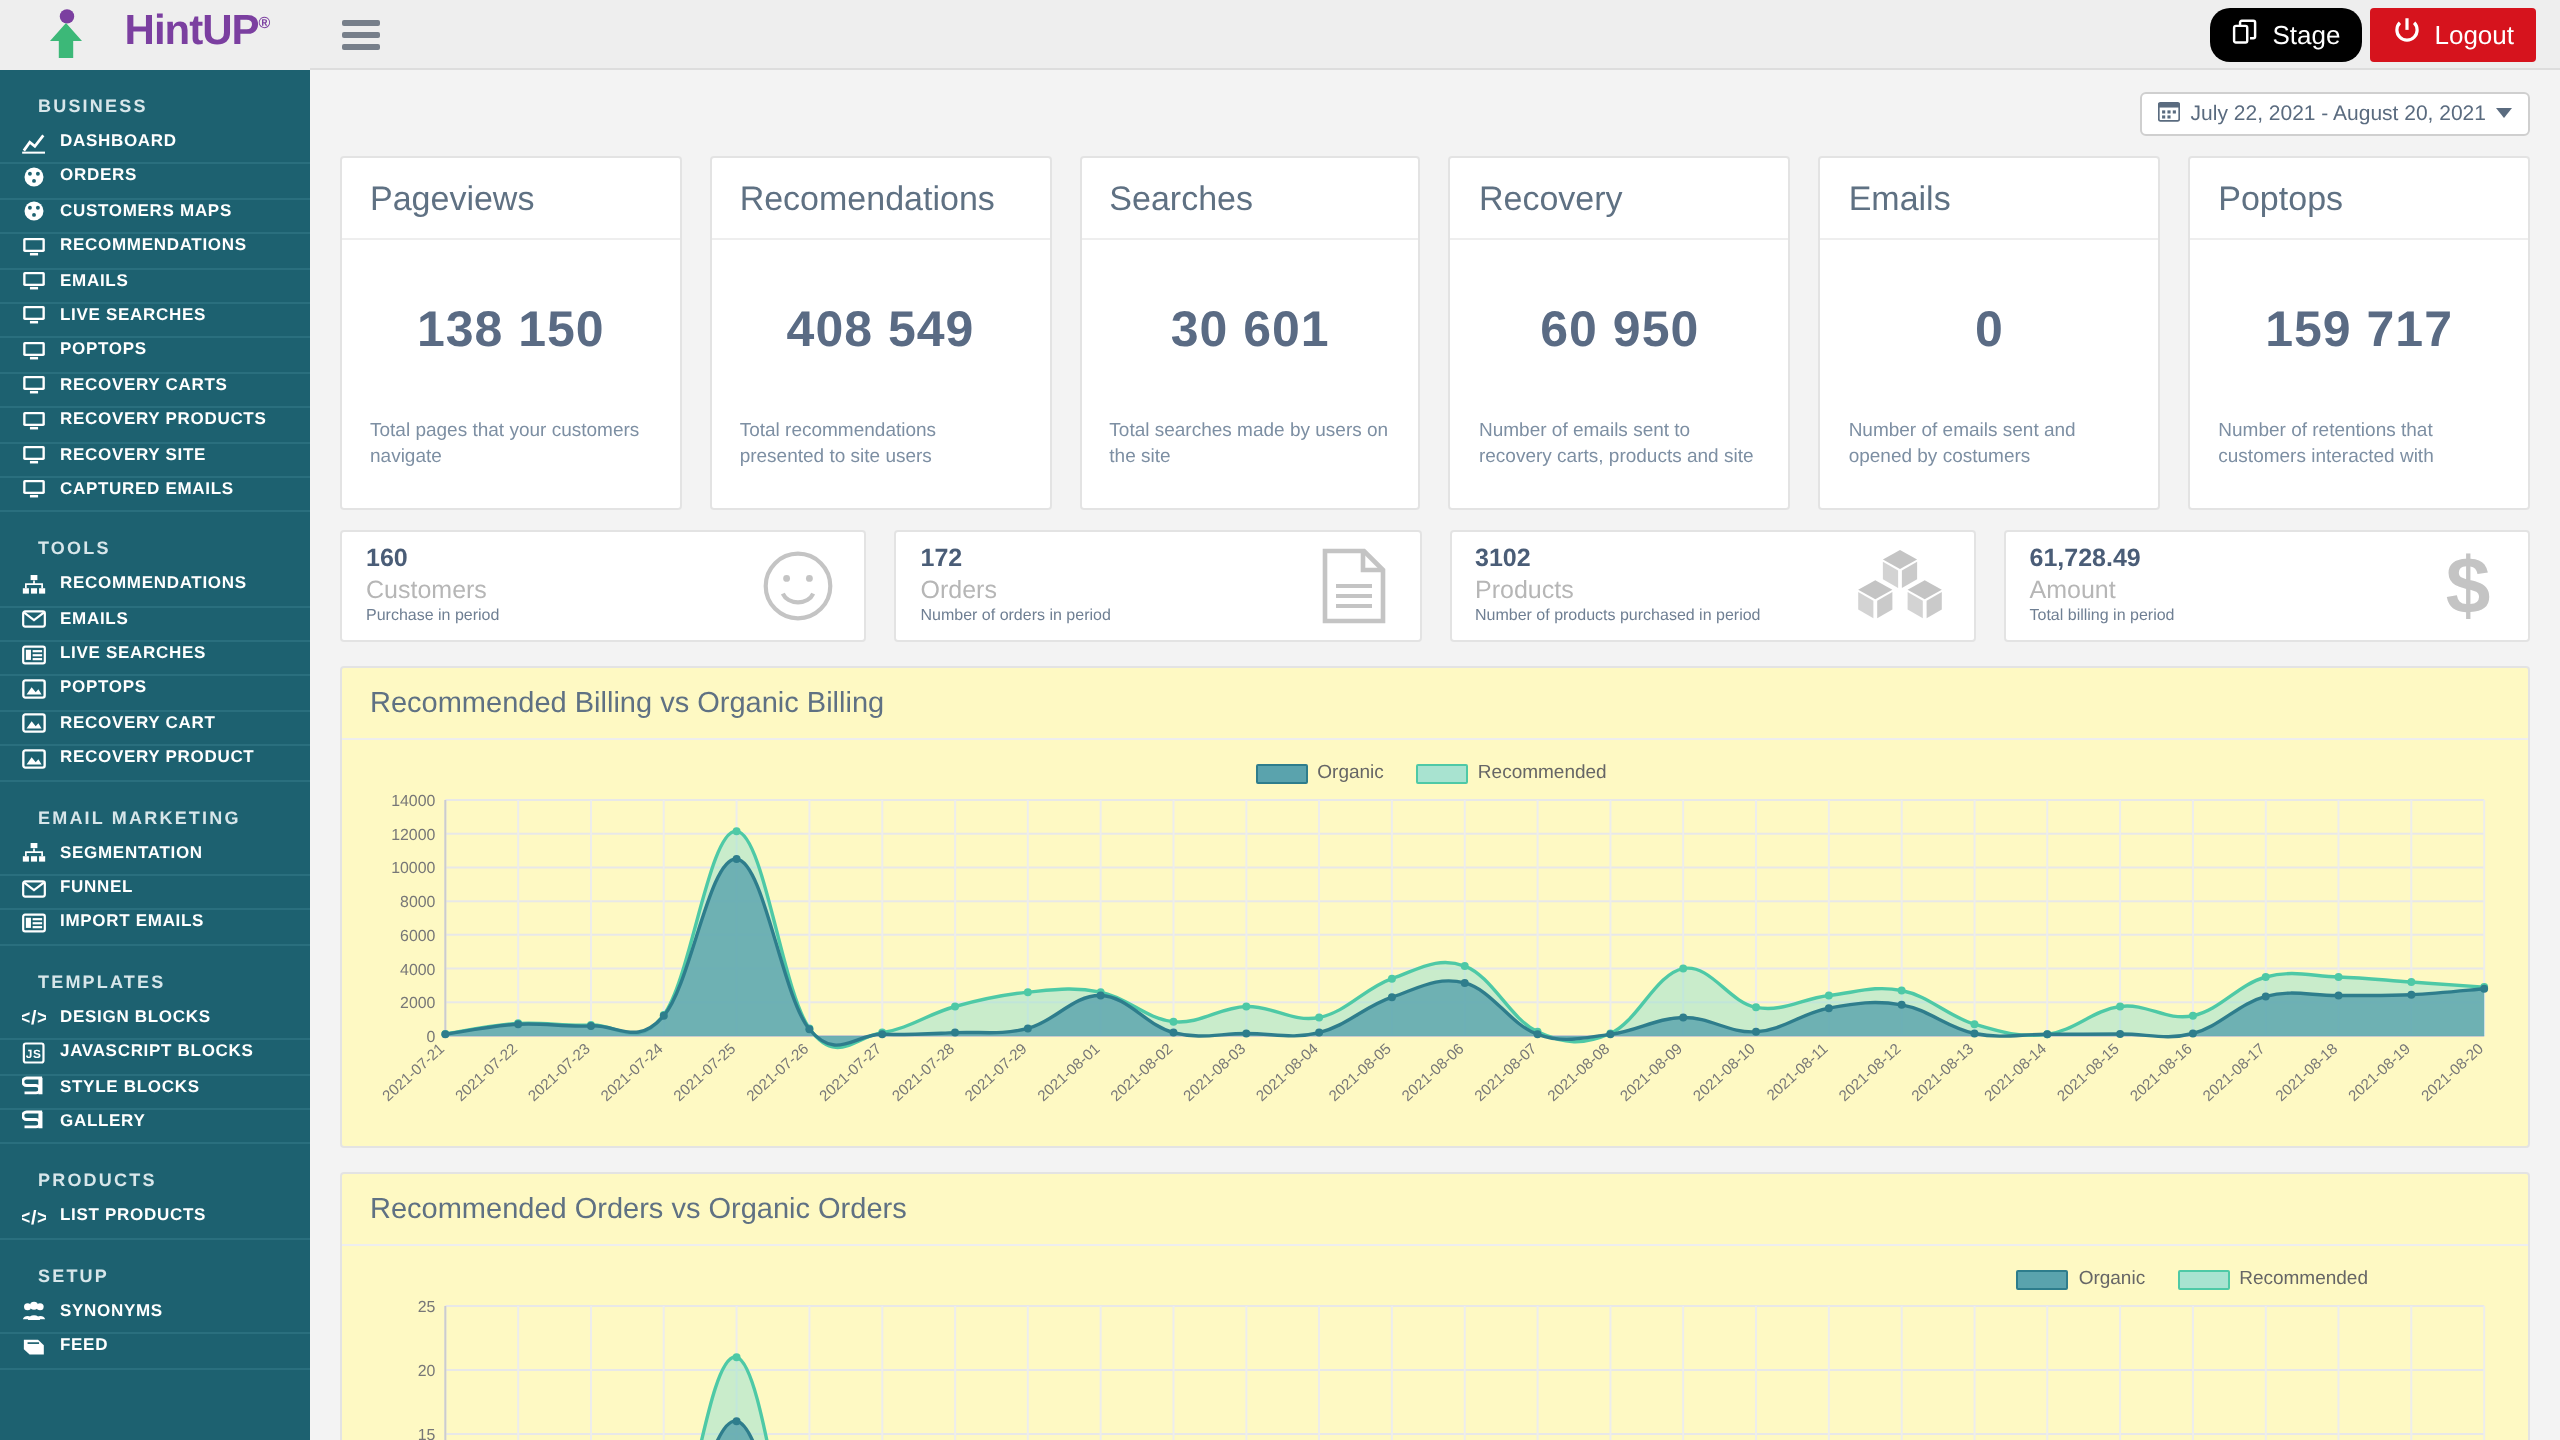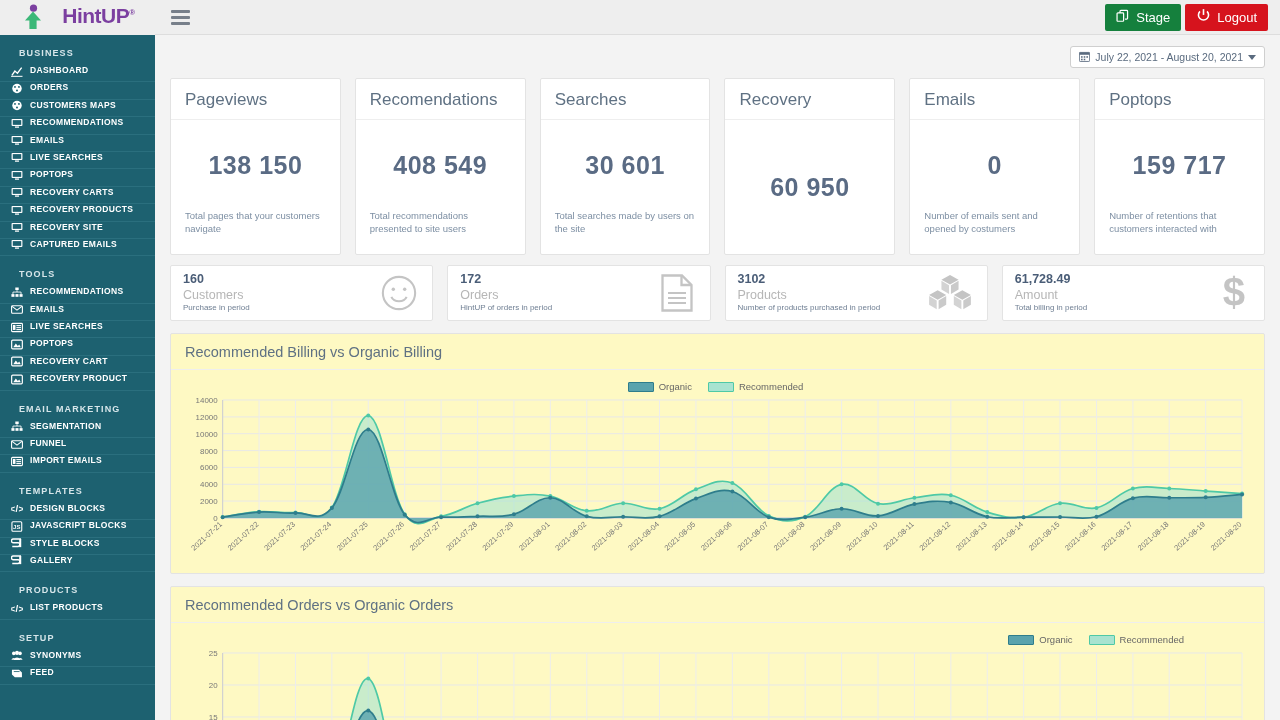--- a/index.html
+++ b/index.html
@@ -36,21 +36,21 @@
   .hamburger span { display: block; width: 19px; height: 3px; background: #777f8a; border-radius: 1px; }
   .topbar-right {
     margin-left: auto; display: flex; align-items: center; gap: 4px;
     padding-right: 12px; height: 35px;
   }
   .btn-stage, .btn-logout {
     height: 27px; display: flex; align-items: center; gap: 6px;
     padding: 0 11px; color: #fff; font-size: 13px; border: none;
     cursor: pointer; border-radius: 2px; font-family: "Liberation Sans", sans-serif;
   }
-  .btn-stage { background: #15803d; }
+  .btn-stage { background: #000000; border-radius: 10px; }
   .btn-logout { background: #d6131d; }
 
   
   .sidebar {
     position: absolute; top: 35px; left: 0; width: 184px; height: 685px;
     background: #1d6170; overflow: hidden;
   }
   .nav-group-title {
     color: #d7e6ea; font-size: 9px; font-weight: bold; letter-spacing: 1.1px;
     padding: 13px 0 7px 19px; text-transform: uppercase;
@@ -494,20 +494,21 @@
         <div class="kpi-desc">Total recommendations presented to site users</div>
       </div>
       <div class="kpi-card">
         <div class="kpi-head">Searches</div>
         <div class="kpi-value">30 601</div>
         <div class="kpi-desc">Total searches made by users on the site</div>
       </div>
       <div class="kpi-card">
         <div class="kpi-head">Recovery</div>
         <div class="kpi-value">60 950</div>
+        <div class="kpi-desc">Number of emails sent to recovery carts, products and site</div>
       </div>
       <div class="kpi-card">
         <div class="kpi-head">Emails</div>
         <div class="kpi-value">0</div>
         <div class="kpi-desc">Number of emails sent and opened by costumers</div>
       </div>
       <div class="kpi-card">
         <div class="kpi-head">Poptops</div>
         <div class="kpi-value">159 717</div>
         <div class="kpi-desc">Number of retentions that customers interacted with</div>
@@ -526,21 +527,21 @@
             <circle cx="14" cy="16" r="1.8" fill="#c4c4c4" stroke="none"></circle>
             <circle cx="26" cy="16" r="1.8" fill="#c4c4c4" stroke="none"></circle>
             <path d="M12 24 a8.5 7 0 0 0 16 0"></path>
           </svg>
         </div>
       </div>
       <div class="stat-card">
         <div class="stat-left">
           <div class="stat-num">172</div>
           <div class="stat-label">Orders</div>
-          <div class="stat-sub">HintUP of orders in period</div>
+          <div class="stat-sub">Number of orders in period</div>
         </div>
         <div class="stat-ico">
           <svg width="38" height="40" viewBox="0 0 34 40" fill="none" stroke="#c4c4c4" stroke-width="2.3">
             <path d="M2.5 2.5 H22 L31.5 12 V37.5 H2.5 Z"></path>
             <path d="M21.5 2.8 V12 H31"></path>
             <path d="M8 20 H26 M8 25 H26 M8 30 H26" stroke-width="2"></path>
           </svg>
         </div>
       </div>
       <div class="stat-card">

